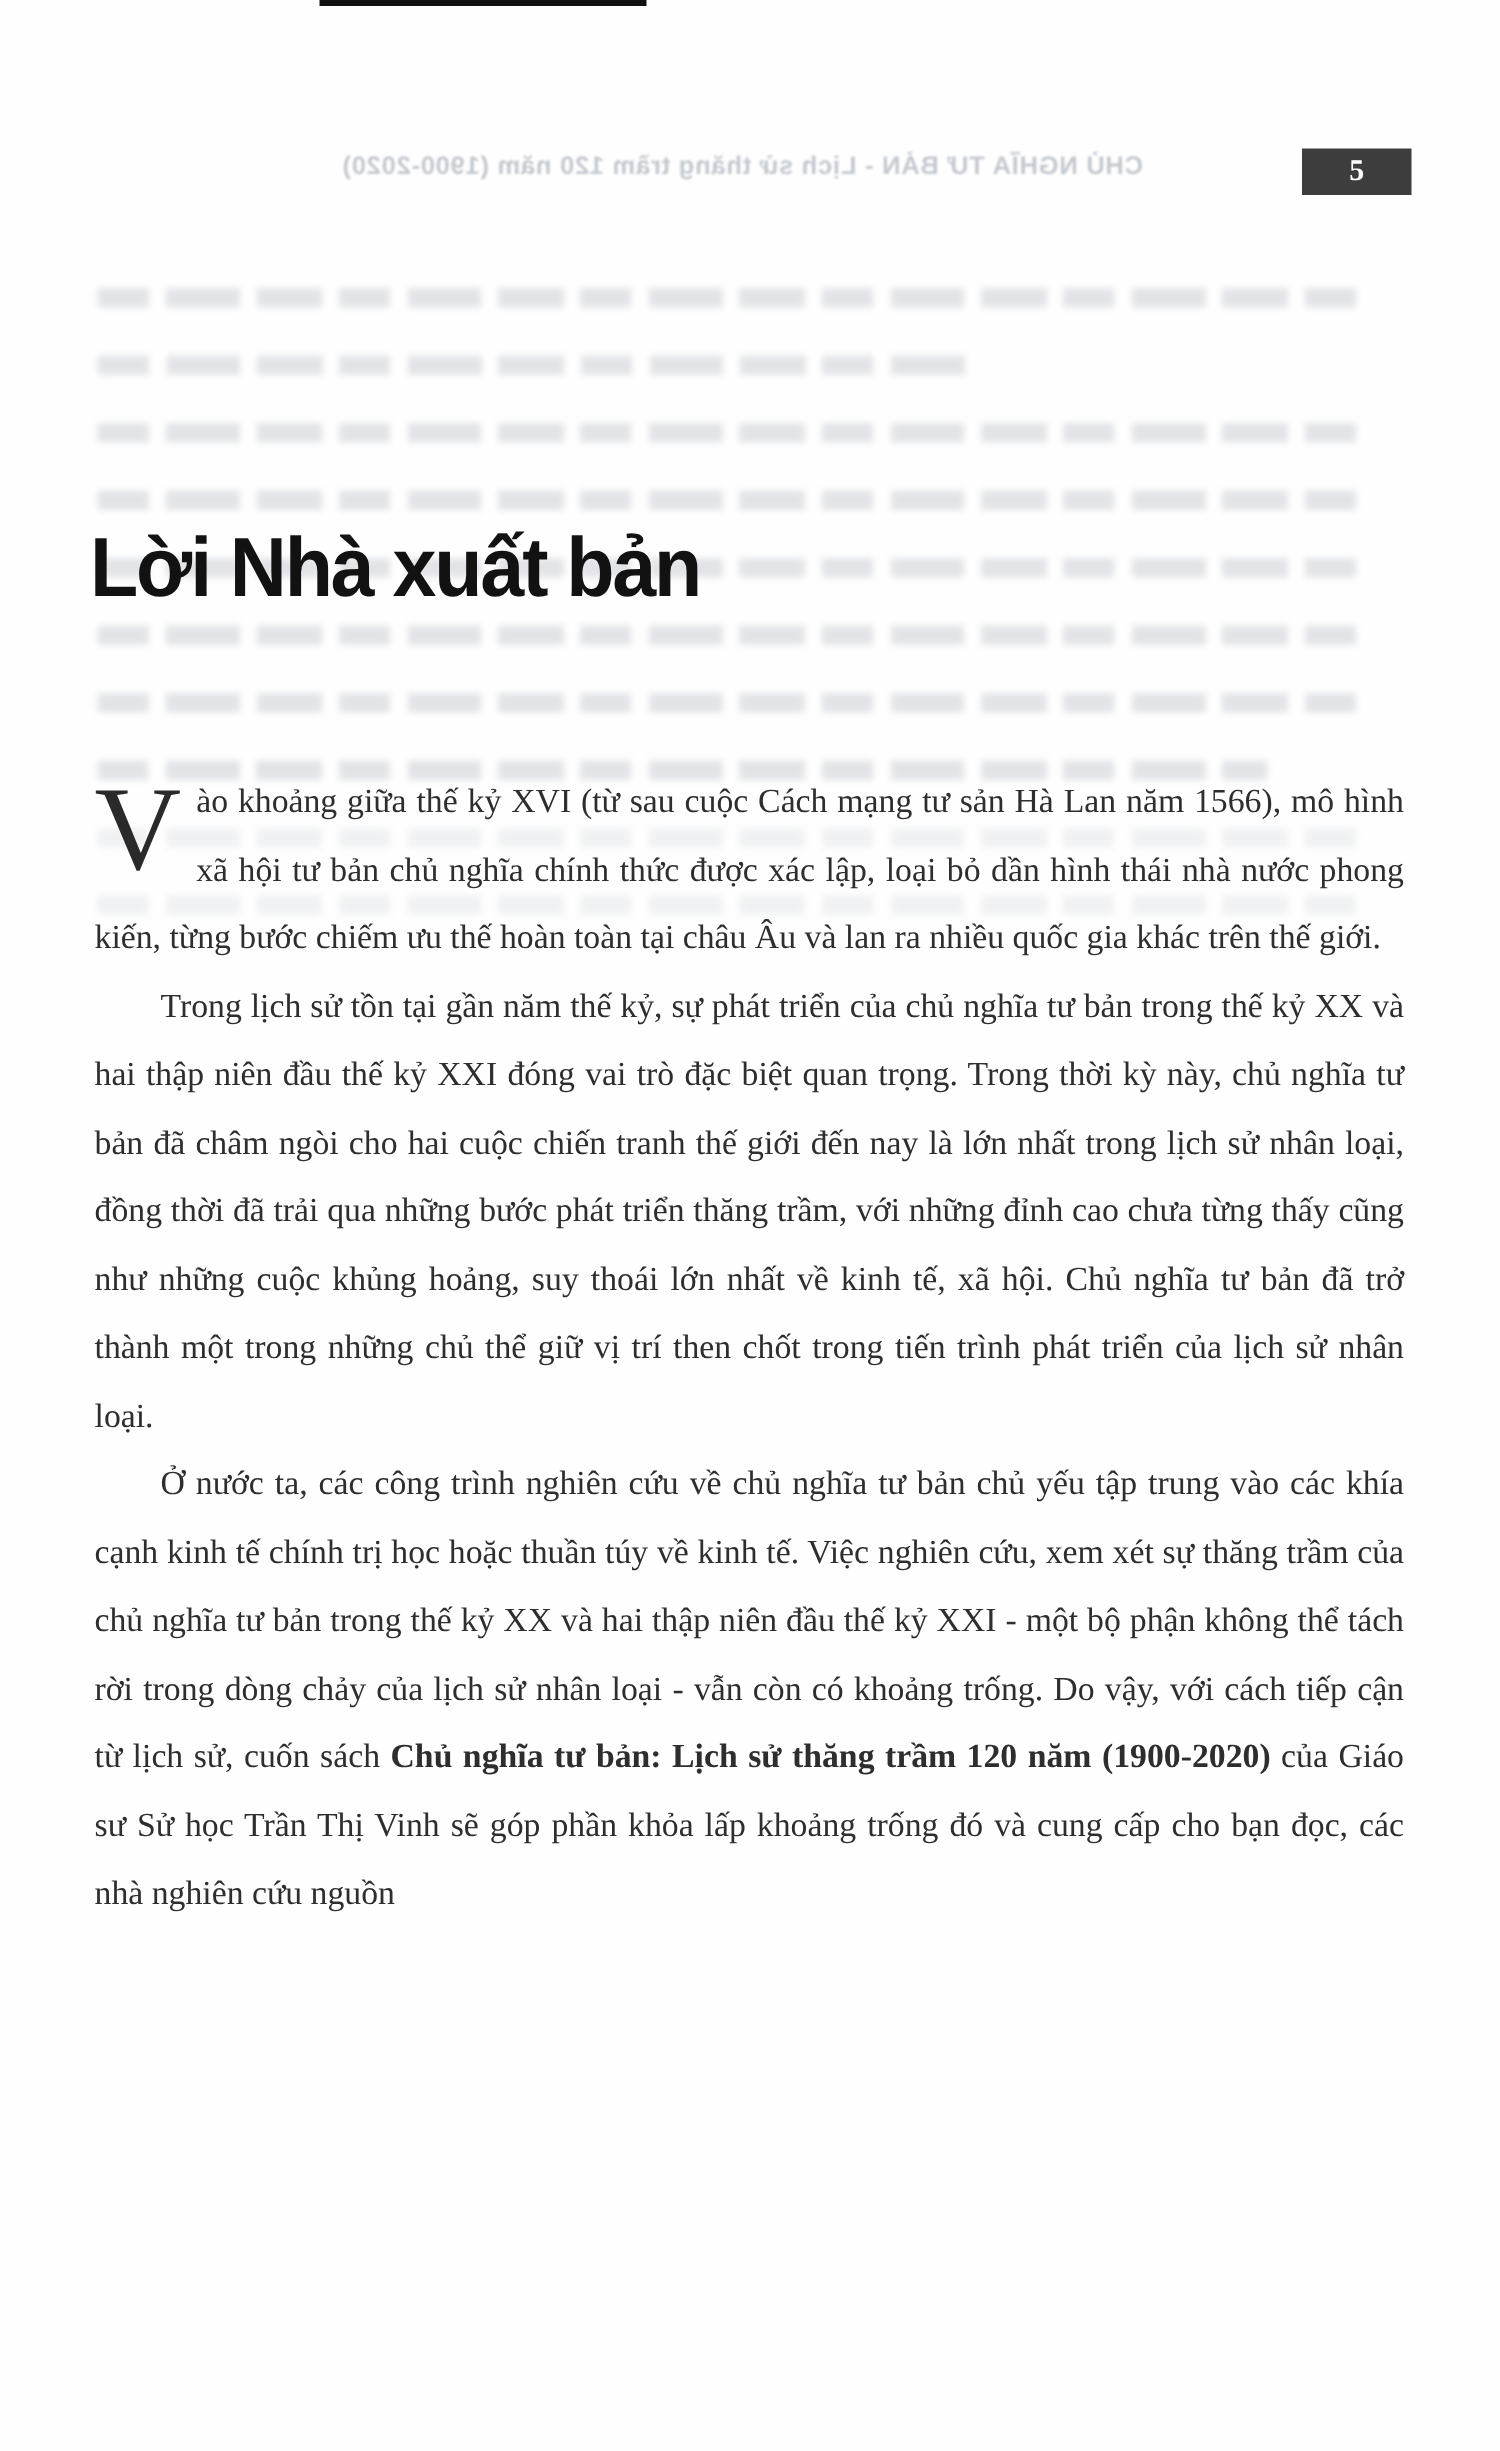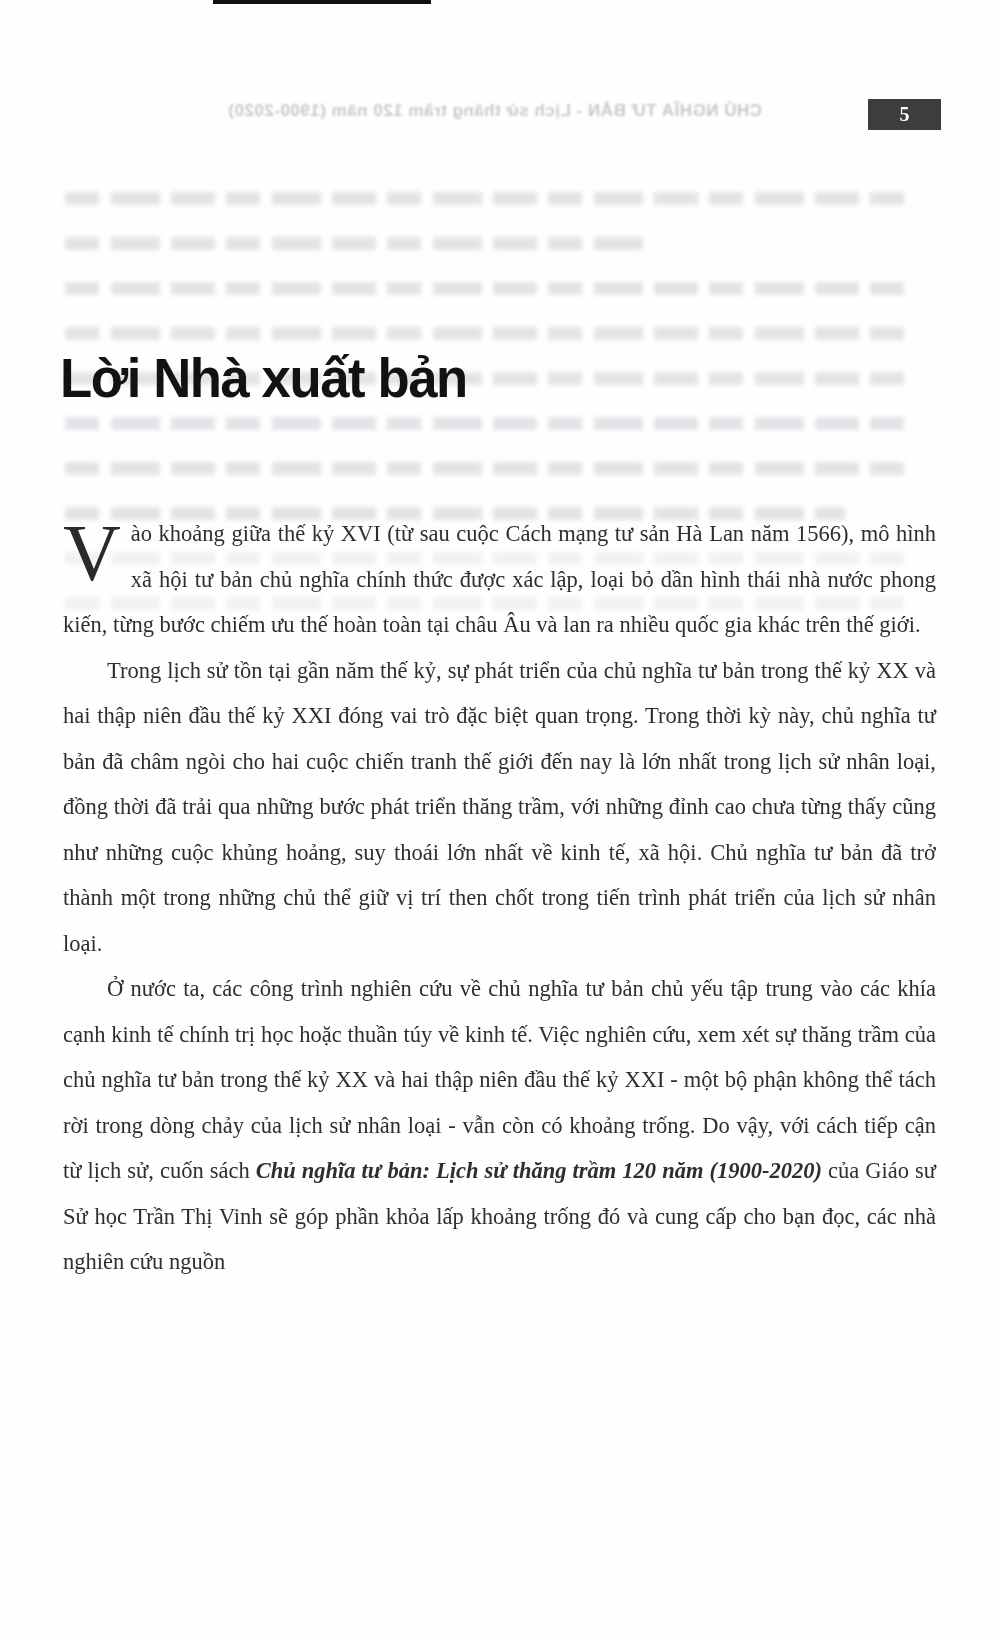--- a/index.html
+++ b/index.html
@@ -101,21 +101,20 @@
   .dropcap {
     float: left;
     font-size: 80px;
     line-height: 76px;
     padding: 4px 10px 0 0;
     color: #2a2a2a;
   }
 
   .book-title {
     font-weight: bold;
-    font-style: italic;
   }
 </style>
 </head>
 <body>
 
 <div class="page">
 
   <div class="scan-artifact"></div>
 
   <div class="running-head">CHỦ NGHĨA TƯ BẢN - Lịch sử thăng trầm 120 năm (1900-2020)</div>

